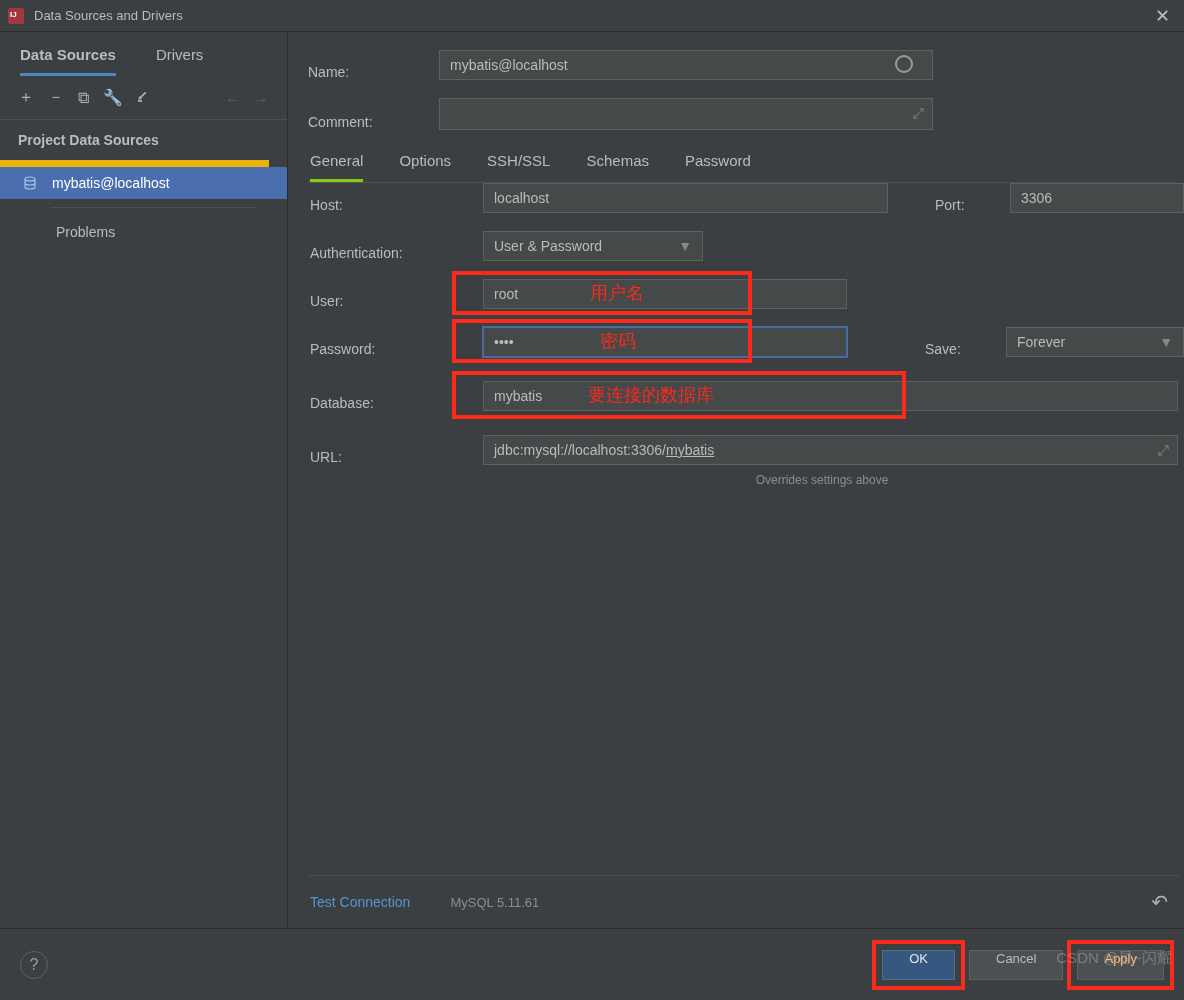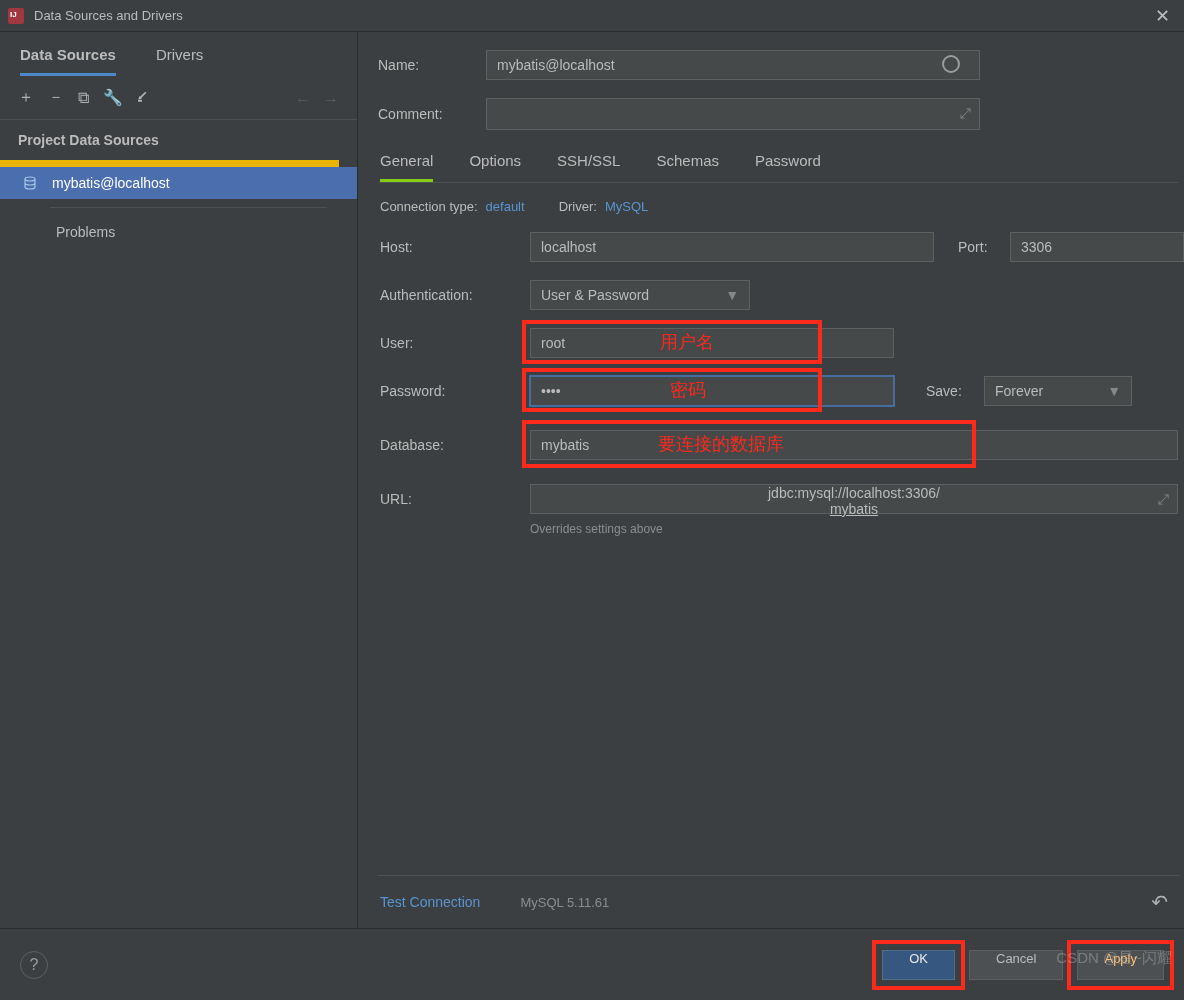--- a/index.html
+++ b/index.html
@@ -18,47 +18,47 @@
   .toolbar .icon-btn { color:#afb1b3; cursor:pointer; font-size:16px; }
   .toolbar .nav { margin-left:auto; display:flex; gap:12px; }
   .toolbar .nav .icon-btn { color:#5a5d5f; }
   .section-header { padding: 12px 18px 12px 18px; font-size: 14px; font-weight:bold; color:#bbbbbb; border-bottom:7px solid #eab308; margin: 0 18px 0 0;}
   .tree-item { display:flex; align-items:center; padding: 6px 18px 6px 22px; font-size:14px; cursor:pointer; height:32px;}
   .tree-item.selected { background:#4b6eaf; color:#ffffff; }
   .db-icon { width:16px; height:16px; margin-right:14px; display:inline-block; position:relative; }
   .db-icon svg{width:16px;height:16px;}
   .divider{ height:1px; background:#4c5052; margin:8px 30px 8px 50px;}
   .content { flex: 1; padding: 18px 0 0 20px; display:flex; flex-direction:column; }
-  .form-row { display:flex; align-items:center; margin-bottom: 18px; }
+  .form-row { display:flex; align-items:flex-end; margin-bottom: 18px; gap: 23px; }
   .form-label { width:108px; font-size:14px; color:#bbbbbb; }
   .form-label-wide{ width:150px; font-size:14px; color:#bbbbbb;}
   .text-input { background:#45494a; border:1px solid #5e6060; color:#bbbbbb; height:30px; padding:0 10px; font-size:14px; }
   .text-input.name{ width:494px;}
   .color-circle{ width:18px; height:18px; border:2px solid #9a9c9d; border-radius:50%; margin-left:auto; margin-right:12px;}
   .comment-box{ width:494px; height:32px; background:#45494a; border:1px solid #5e6060; position:relative;}
   .expand-icon{position:absolute; right:8px; top:6px; color:#888; font-size:14px;}
   .content-tabs{ display:flex; gap:36px; border-bottom:1px solid #4c5052; font-size:15px; margin-right:6px; padding-left:2px;}
   .content-tabs .ctab{ padding:4px 0 10px 0; cursor:pointer; color:#bbbbbb;}
   .content-tabs .ctab.active{ border-bottom:3px solid #84cc16; color:#bbbbbb;}
   .conn-row{ display:flex; align-items:center; padding:16px 0 18px 2px; font-size:13px; gap:8px;}
   .link{ color:#5894d0; cursor:pointer;}
   .general-form{ padding-left:2px;}
   .grow-input{ flex:1; margin-right:24px; max-width:420px;}
   .port-label{ width:52px; font-size:14px;}
   .port-input{ width:174px;}
   .select-box{ background:#45494a; border:1px solid #5e6060; color:#bbbbbb; height:30px; padding:0 10px; font-size:14px; width:220px; display:flex; align-items:center; position:relative; cursor:pointer;}
   .select-box .chev{ margin-left:auto; color:#888; }
   .save-label{ width:58px; font-size:14px;}
-  .save-select{ width:148px;}
+  .save-select{ width:178px;}
   .user-input, .pass-input{ width:364px;}
   .db-input{ flex:1; margin-right:6px;}
   .url-input{ flex:1; margin-right:6px; position:relative;}
   .url-text{ color:#bbbbbb;}
   .url-under{ text-decoration:underline;}
-  .hint{ font-size:12px; color:#8c8c8c; margin-left:150px; margin-top:-10px; margin-bottom:20px;}
+  .hint{ font-size:12px; color:#8c8c8c; margin-left:150px; margin-top:-10px; margin-bottom:20px;text-align:center;}
   .red-box{ position:absolute; border:4px solid #fb2a1b; pointer-events:none; z-index:5;}
   .red-label{ position:absolute; color:#fb2a1b; font-size:18px; font-weight:400; z-index:6; pointer-events:none;}
   .bottom-bar{ border-top:1px solid #4c5052; padding:14px 6px 14px 2px; display:flex; align-items:center; margin-top:auto; margin-right:4px;}
   .revert-icon{ margin-left:auto; color:#afb1b3; font-size:20px; cursor:pointer; padding-right:6px;}
   .footer{ height:72px; border-top:1px solid #2b2b2b; display:flex; align-items:center; padding:0 20px; background:#3c3f41;}
   .help-btn{ width:28px; height:28px; border:1px solid #5e6060; border-radius:50%; color:#9a9c9d; display:flex; align-items:center; justify-content:center; font-size:16px; cursor:pointer;}
   .footer-btns{ margin-left:auto; display:flex; gap:14px;}
   .btn{ height:30px; padding:0 26px; border:1px solid #5e6060; background:#4c5052; color:#bbbbbb; font-size:13px; cursor:pointer; display:flex; align-items:flex-start;}
   .btn.primary{ background:#365880; border-color:#4c708c; color:#e8e8e8;}
   .btn.disabled{ color:#fdba74;}
@@ -123,27 +123,20 @@
     </div>
 
     <div class="content-tabs">
       <div class="ctab active">General</div>
       <div class="ctab">Options</div>
       <div class="ctab">SSH/SSL</div>
       <div class="ctab">Schemas</div>
       <div class="ctab">Password</div>
     </div>
 
-    <div class="conn-row">
-      <span>Connection type:</span>
-      <span class="link">default</span>
-      <span style="width:18px;"></span>
-      <span>Driver:</span>
-      <span class="link">MySQL</span>
-    </div>
 
     <div class="general-form">
       <div class="form-row">
         <span class="form-label-wide">Host:</span>
         <input class="text-input grow-input" value="localhost" style="">
         <span class="port-label">Port:</span>
         <input class="text-input port-input" value="3306" style="">
       </div>
 
       <div class="form-row" style="margin-top:18px;">
@@ -176,21 +169,21 @@
 
       <div class="form-row row-rel" style="margin-top:24px;">
         <span class="form-label-wide">Database:</span>
         <input class="text-input db-input" value="mybatis" style="">
         <div class="red-box" style="left:142px; top:-10px; width:454px; height:48px;"></div>
         <div class="red-label" style="left:278px; top:2px;">要连接的数据库</div>
       </div>
 
       <div class="form-row" style="margin-top:24px;">
         <span class="form-label-wide">URL:</span>
-        <div class="text-input url-input" style="display:flex; align-items:center;flex-direction:column;">
+        <div class="text-input url-input" style="display:flex; align-items:center;">
           <span class="url-text">jdbc:mysql://localhost:3306/</span>
             <span class="url-text url-under">mybatis</span>
           <span class="expand-icon" style="position:absolute; right:8px;">⤢</span>
         </div>
       </div>
       <div class="hint">Overrides settings above</div>
     </div>
 
     <div class="bottom-bar">
       <span class="link" style="font-size:14px;">Test Connection</span>

